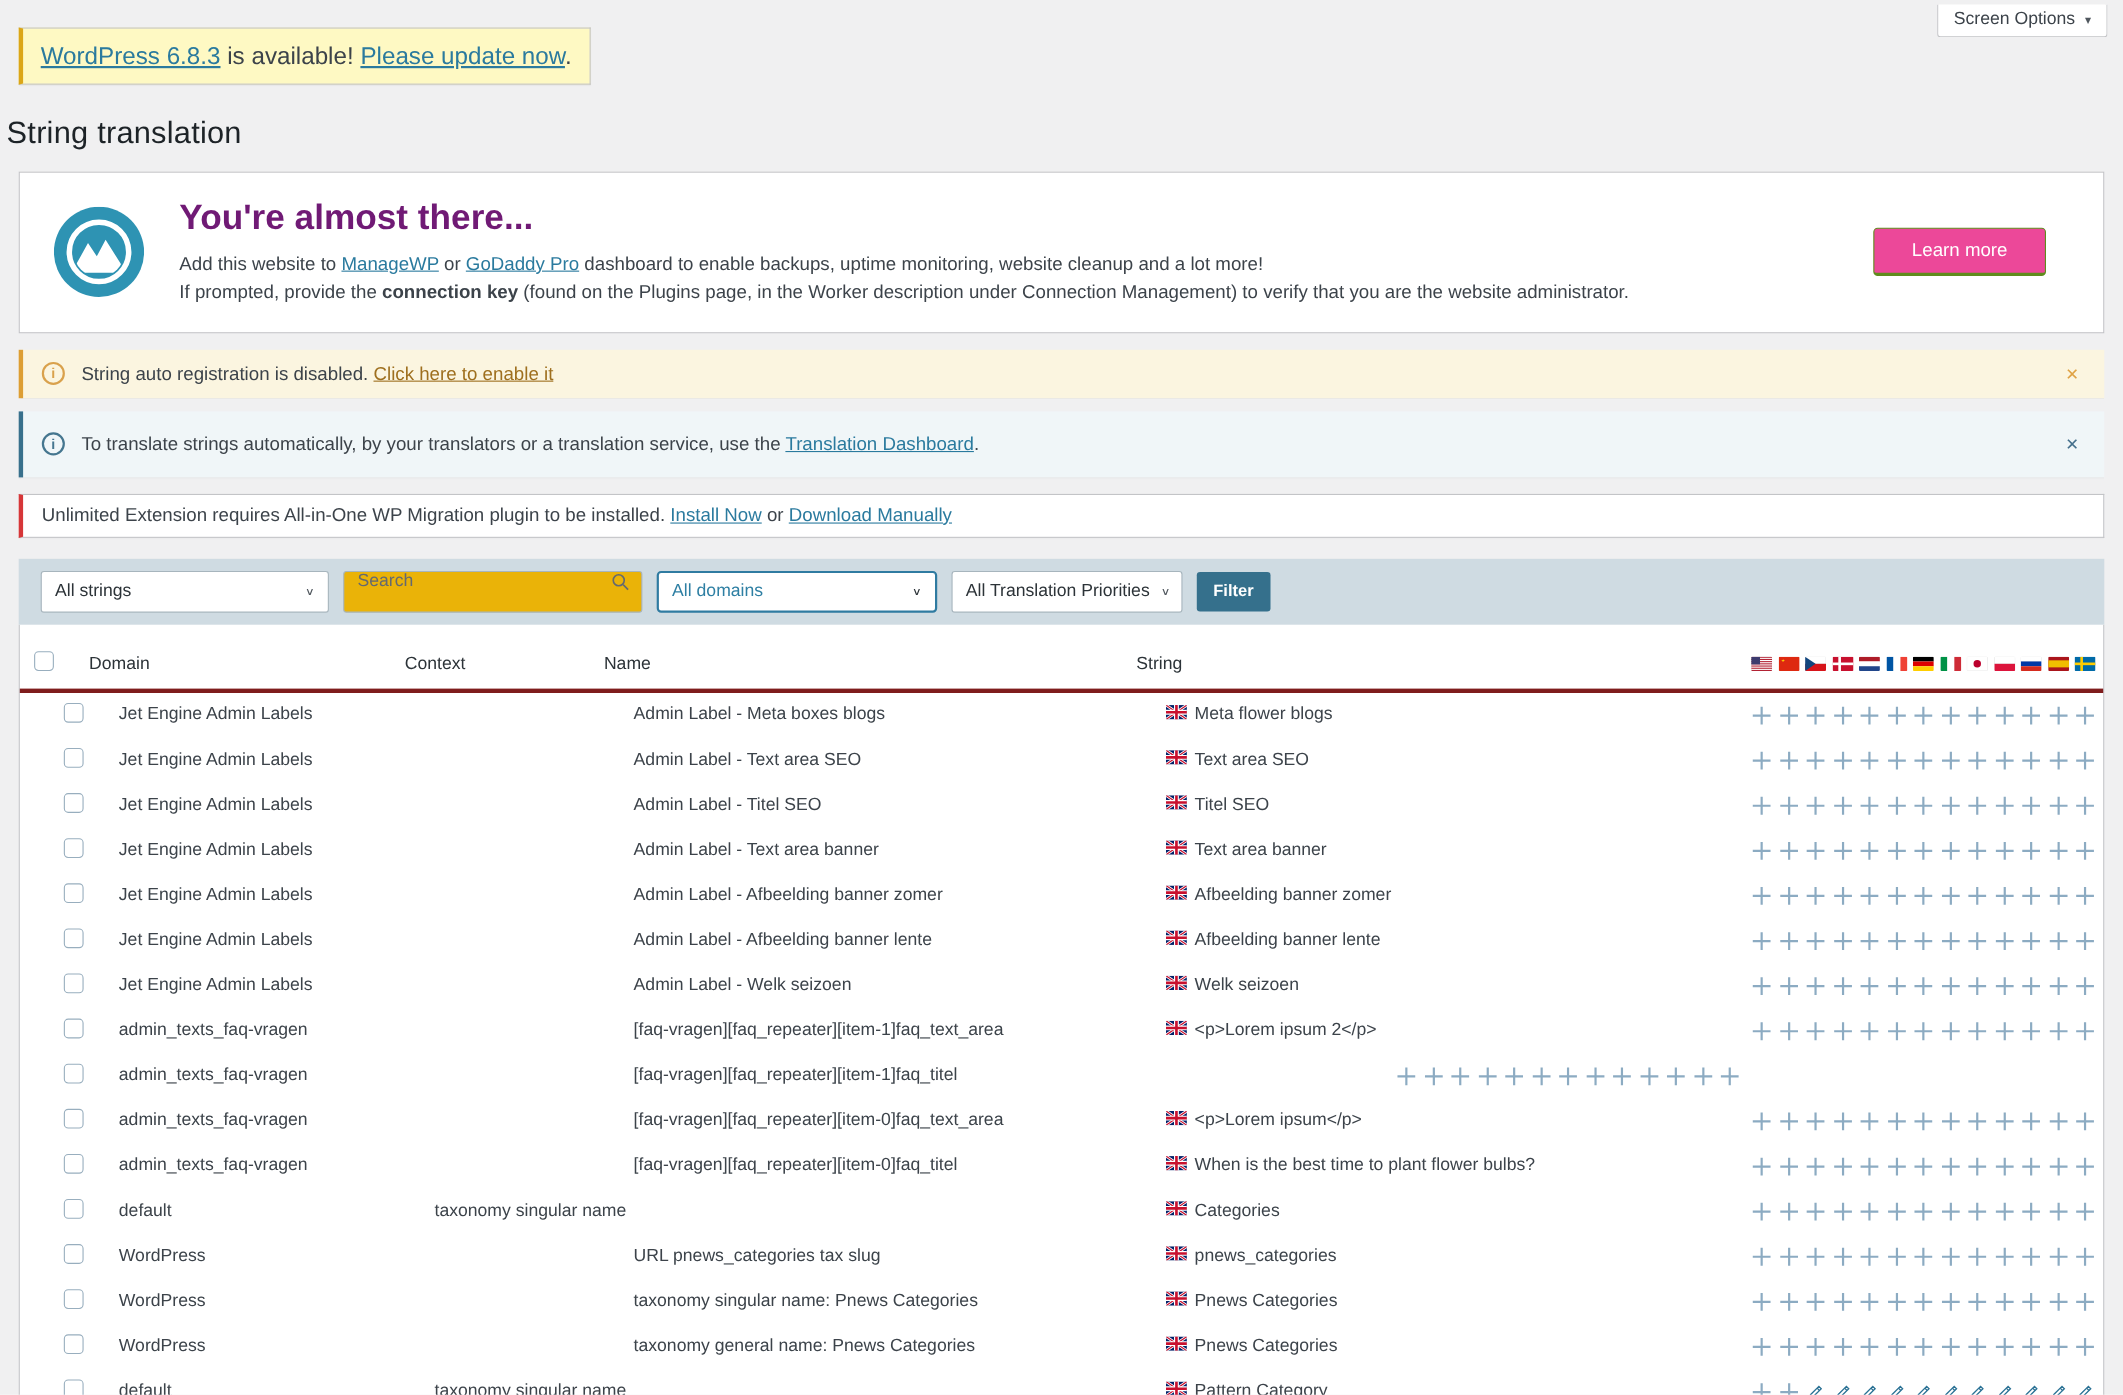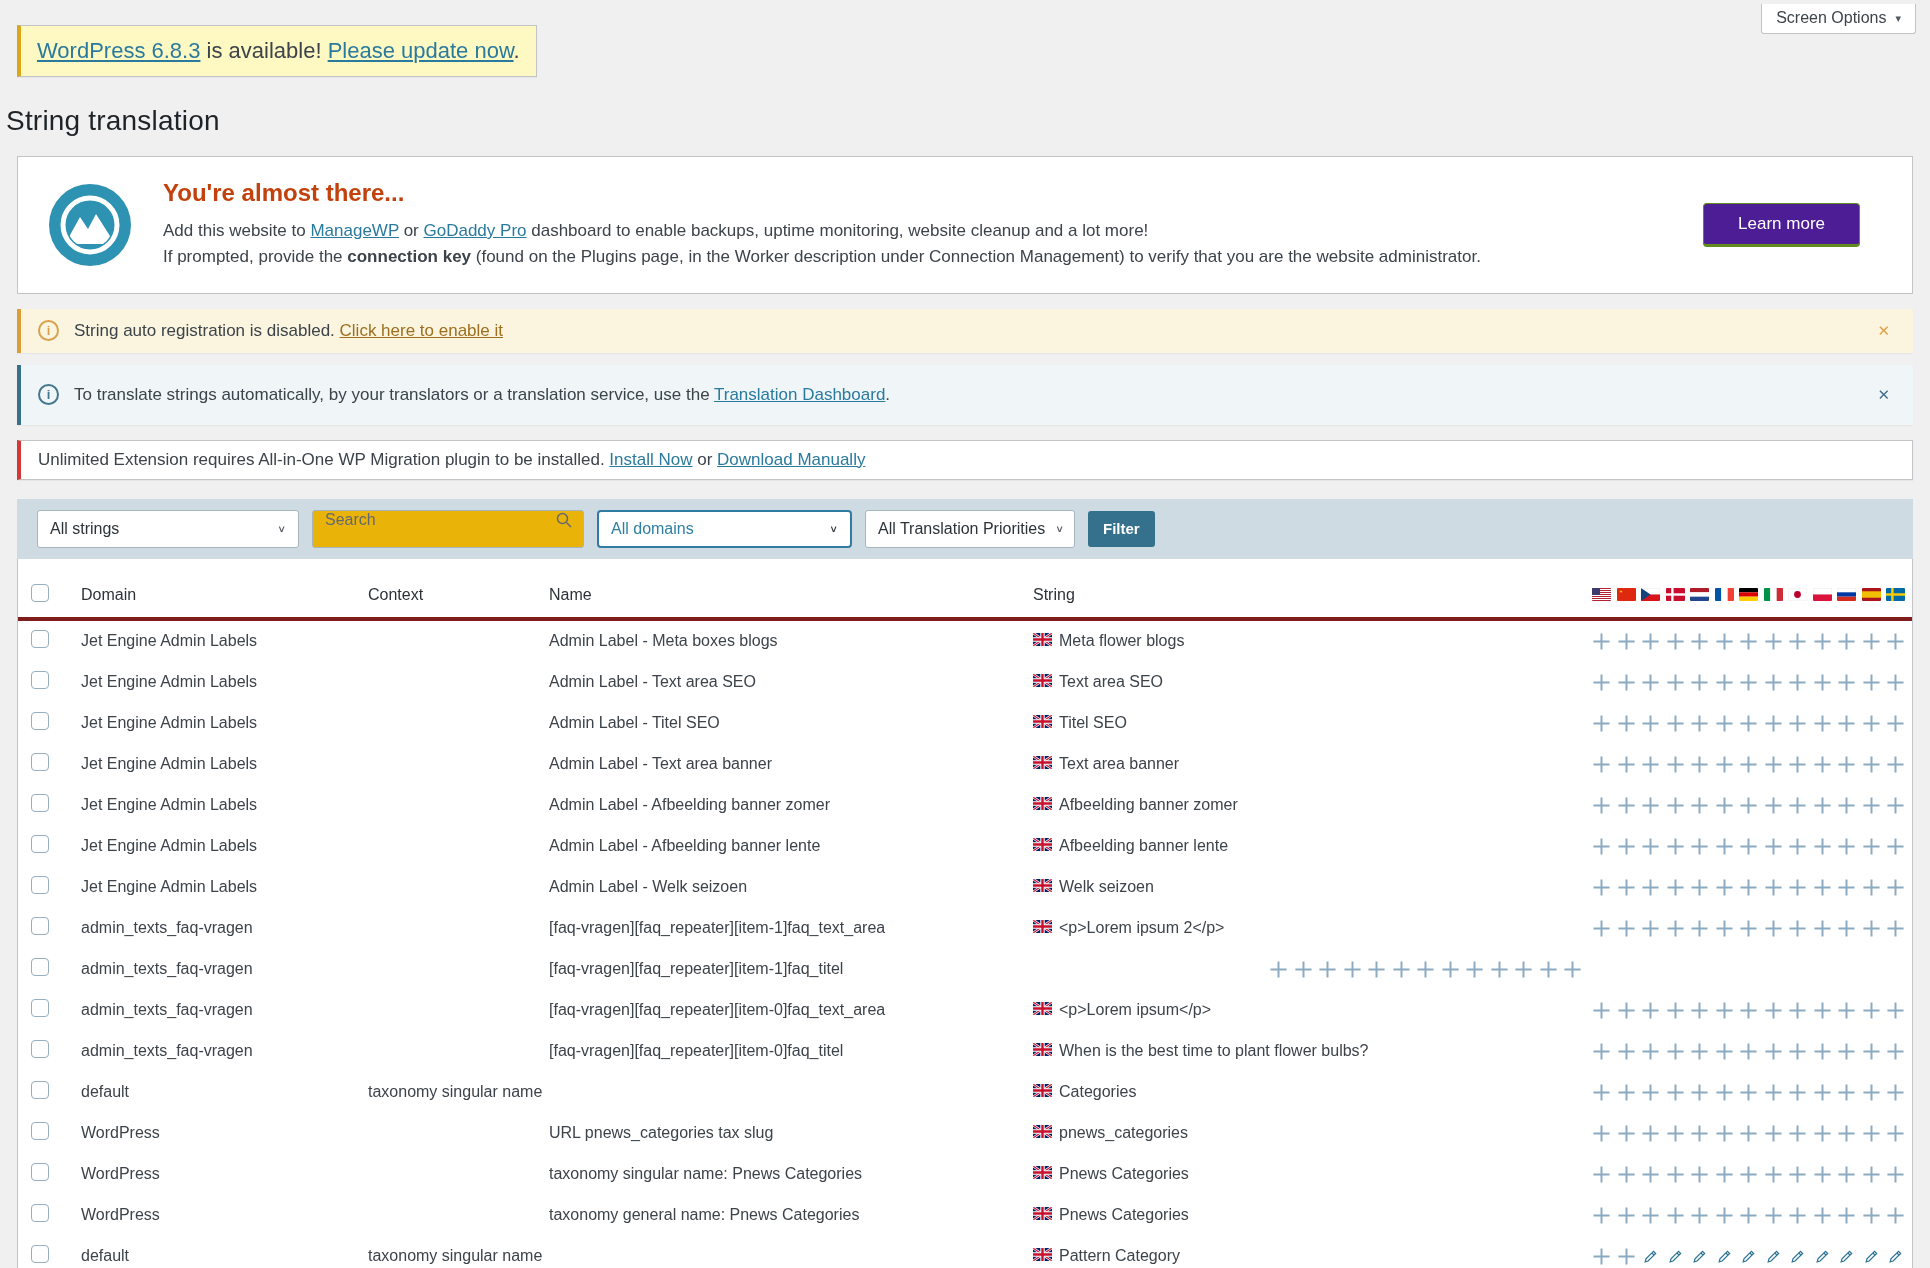--- a/index.html
+++ b/index.html
@@ -31,24 +31,24 @@
 
   h1.page-title { font-size:28px; font-weight:500; color:#1d2327; margin:28px 0 0 6px; letter-spacing:.2px; }
 
   
   .banner {
     margin:19px 17px 0; background:#fff; border:1px solid #c3c4c7;
     display:flex; align-items:center; gap:32px; padding:22px 26px 22px 31px;
   }
   .banner-logo { width:82px; height:82px; flex:0 0 82px; }
   .banner-body { flex:1; }
-  .banner-title { font-size:24px; font-weight:700; color:#c2410c; margin-bottom:11px; }
+  .banner-title { font-size:32px; font-weight:700; color:#701a75; margin-bottom:11px; }
   .banner-text { font-size:17px; line-height:1.55; color:#3c434a; }
   .learn-more {
-    background:#4c1d95; border:1px solid #5f8c1d; border-bottom-width:3px;
+    background:#ec4899; border:1px solid #5f8c1d; border-bottom-width:3px;
     color:#fff; font-size:17px; padding:10px 34px; border-radius:4px; cursor:pointer;
     font-family:"Liberation Sans", sans-serif; white-space:nowrap; margin-right:26px;
   }
 
   
   .notice {
     margin:15px 17px 0; display:flex; align-items:center; gap:15px;
     font-size:17px; padding:11px 17px; box-shadow:0 1px 1px rgba(0,0,0,.04);
   }
   .notice-warning { background:#fbf5e0; border-left:4px solid #dd9e33; }
@@ -97,21 +97,21 @@
   }
 
   
   .strings-table { margin:0 17px; background:#fff; border:1px solid #c3c4c7; border-top:none; }
   .thead, .trow {
     display:grid;
     grid-template-columns:63px 287px 181px 484px 1fr 323px;
     align-items:center;
   }
   .thead { height:62px; padding-top:14px; border-bottom:4px solid #7f1d1d; font-size:16px; color:#2c3338; }
-  .trow { height:41px; font-size:16px; color:#3c434a; }
+  .trow { height:41px; font-size:16px; color:#3c434a;padding-left:27px; }
   .c1 { padding-left:13px; }
   .cb {
     width:18px; height:18px; display:inline-block; background:#fff;
     border:1px solid #98aebe; border-radius:4px; cursor:pointer;
   }
   .c5 { display:flex; align-items:center; gap:7px; }
   .c6 { display:flex; justify-content:flex-end; padding-right:4px; }
   .icell { width:24.5px; display:flex; justify-content:center; align-items:center; }
   .flag { display:inline-block; line-height:0; }
   .flag svg { display:block; border-radius:1px; }

